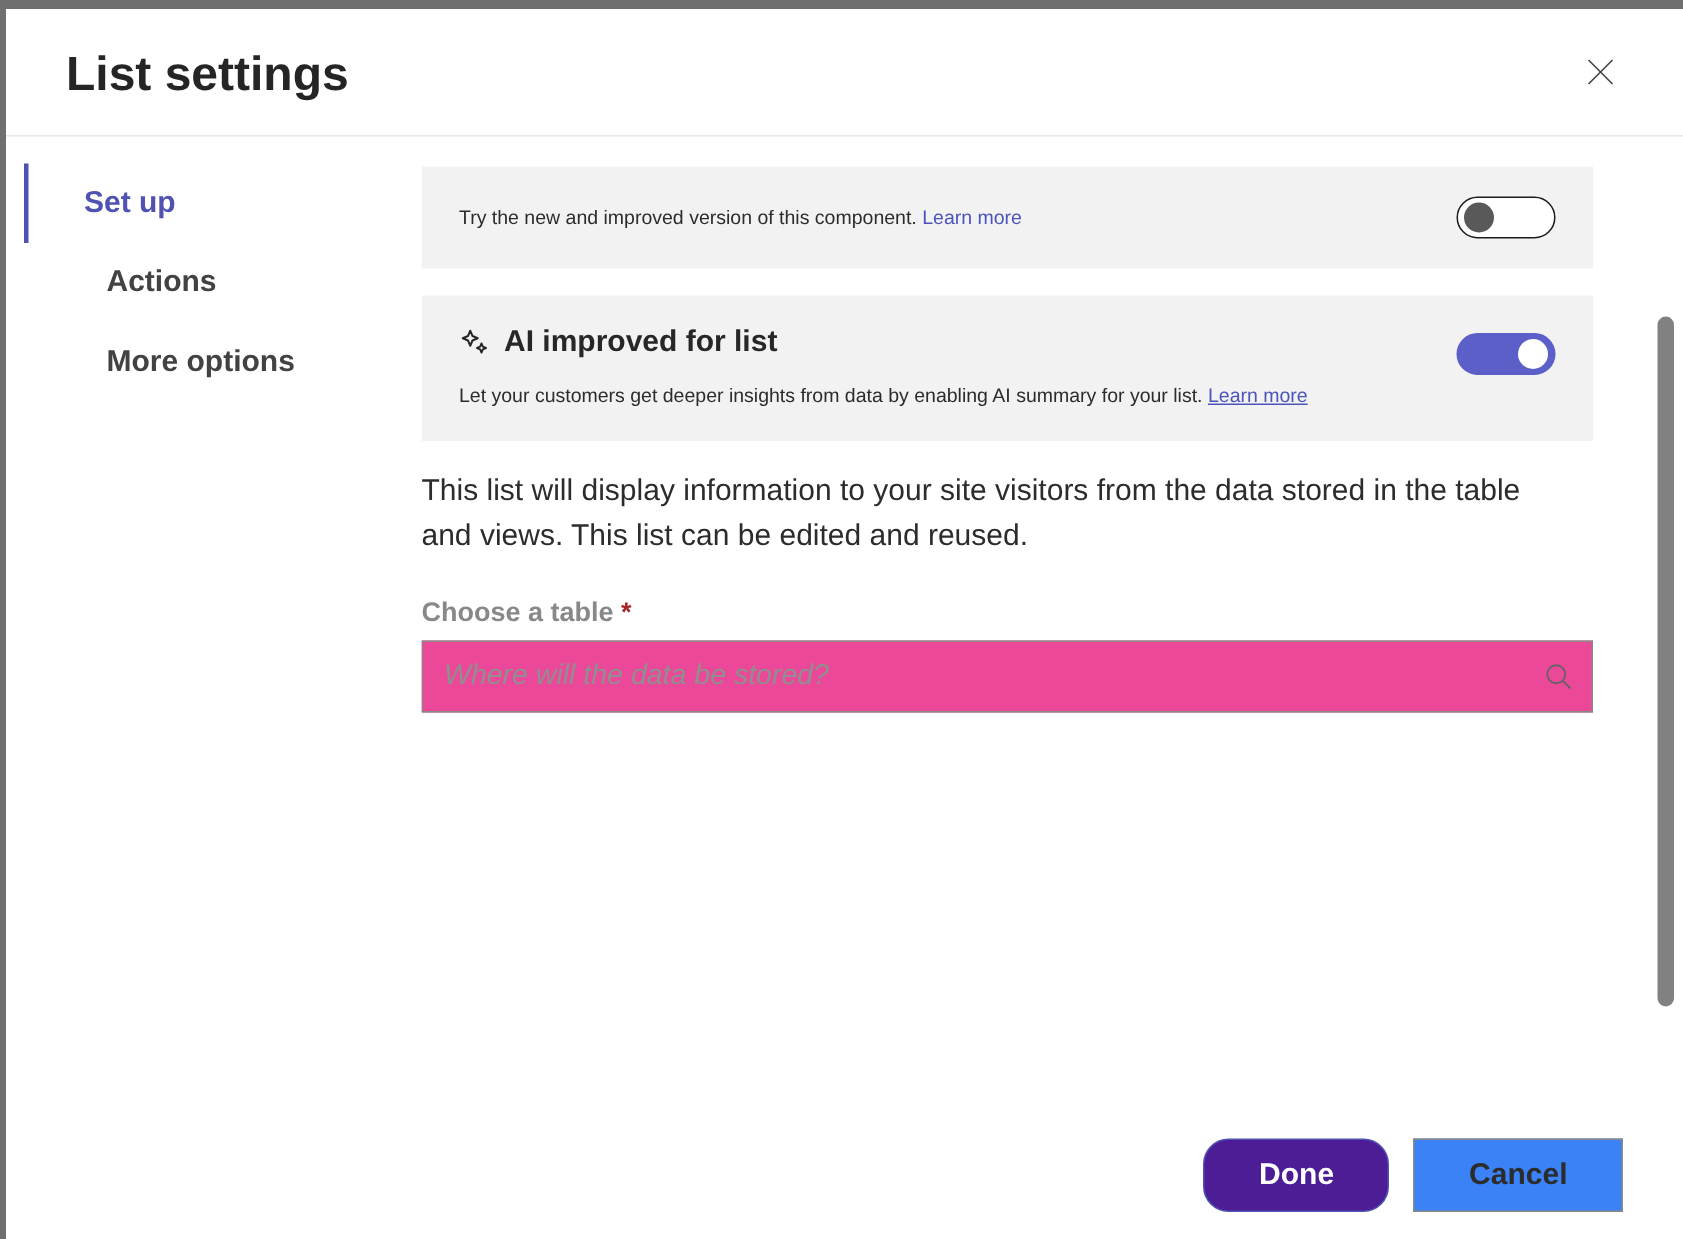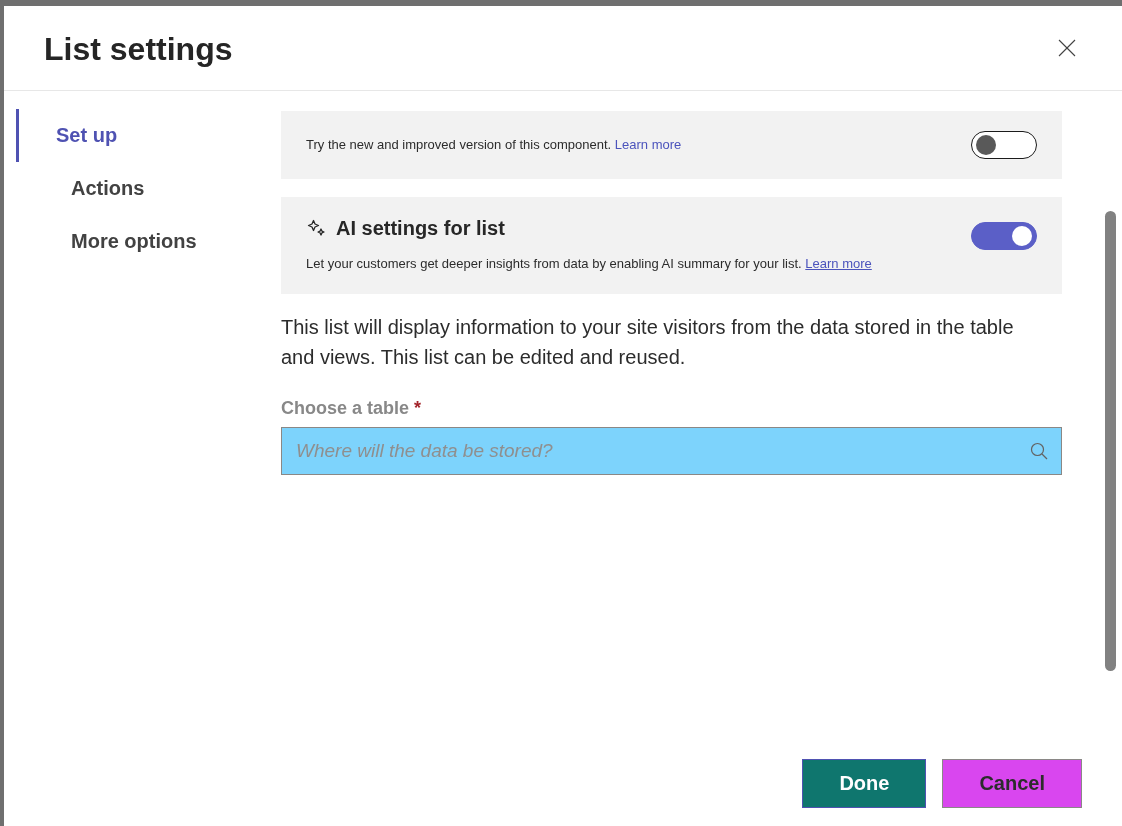--- a/index.html
+++ b/index.html
@@ -219,21 +219,21 @@
     .input-wrapper {
       position: relative;
       margin-bottom: 30px;
     }
 
     .text-input {
       width: 100%;
       padding: 12px 46px 12px 14px;
       font-size: 19px;
       border: 1px solid #8a8886;
-      background: #7dd3fc;
+      background: #ec4899;
       color: #2c2c2c;
       font-family: inherit;
     }
 
     .text-input::placeholder {
       color: #8f8f8f;
       font-style: italic;
     }
 
     .search-icon {
@@ -259,30 +259,31 @@
       gap: 16px;
       padding: 18px 40px 18px 40px;
       background: #ffffff;
     }
 
     .btn {
       padding: 12px 36px;
       font-size: 20px;
       font-weight: 600;
       border: 1px solid #8a8886;
-      background: #d946ef;
+      background: #3b82f6;
       color: #2c2c2c;
       cursor: pointer;
       font-family: inherit;
     }
 
     .btn-primary {
-      background: #0f766e;
+      background: #4c1d95;
       border-color: #4f52b2;
       color: #ffffff;
+      border-radius: 17px;
     }
 
     .scrollbar-custom {
       position: absolute;
       right: 6px;
       top: 120px;
       width: 11px;
       height: 460px;
       background: #818181;
       border-radius: 999px;
@@ -325,21 +326,21 @@
         </div>
       </div>
 
       <div class="card">
         <div class="ai-card-header">
           <div class="card-title-row">
             <svg class="sparkle-icon" viewBox="0 0 20 20" fill="none" stroke="currentColor" stroke-width="1.3" stroke-linejoin="round">
               <path d="M7.5 1.5 L9 5 L12.5 6.5 L9 8 L7.5 11.5 L6 8 L2.5 6.5 L6 5 Z"></path>
               <path d="M15 10 L15.9 12.1 L18 13 L15.9 13.9 L15 16 L14.1 13.9 L12 13 L14.1 12.1 Z"></path>
             </svg>
-            <div class="card-title">AI settings for list</div>
+            <div class="card-title">AI improved for list</div>
           </div>
           <div class="toggle on">
             <div class="toggle-knob"></div>
           </div>
         </div>
         <div class="card-text" style="padding-right:90px;">
           <span>Let your customers get deeper insights from data by enabling AI summary for your list. </span><a class="link underline">Learn more</a>
         </div>
       </div>
 

